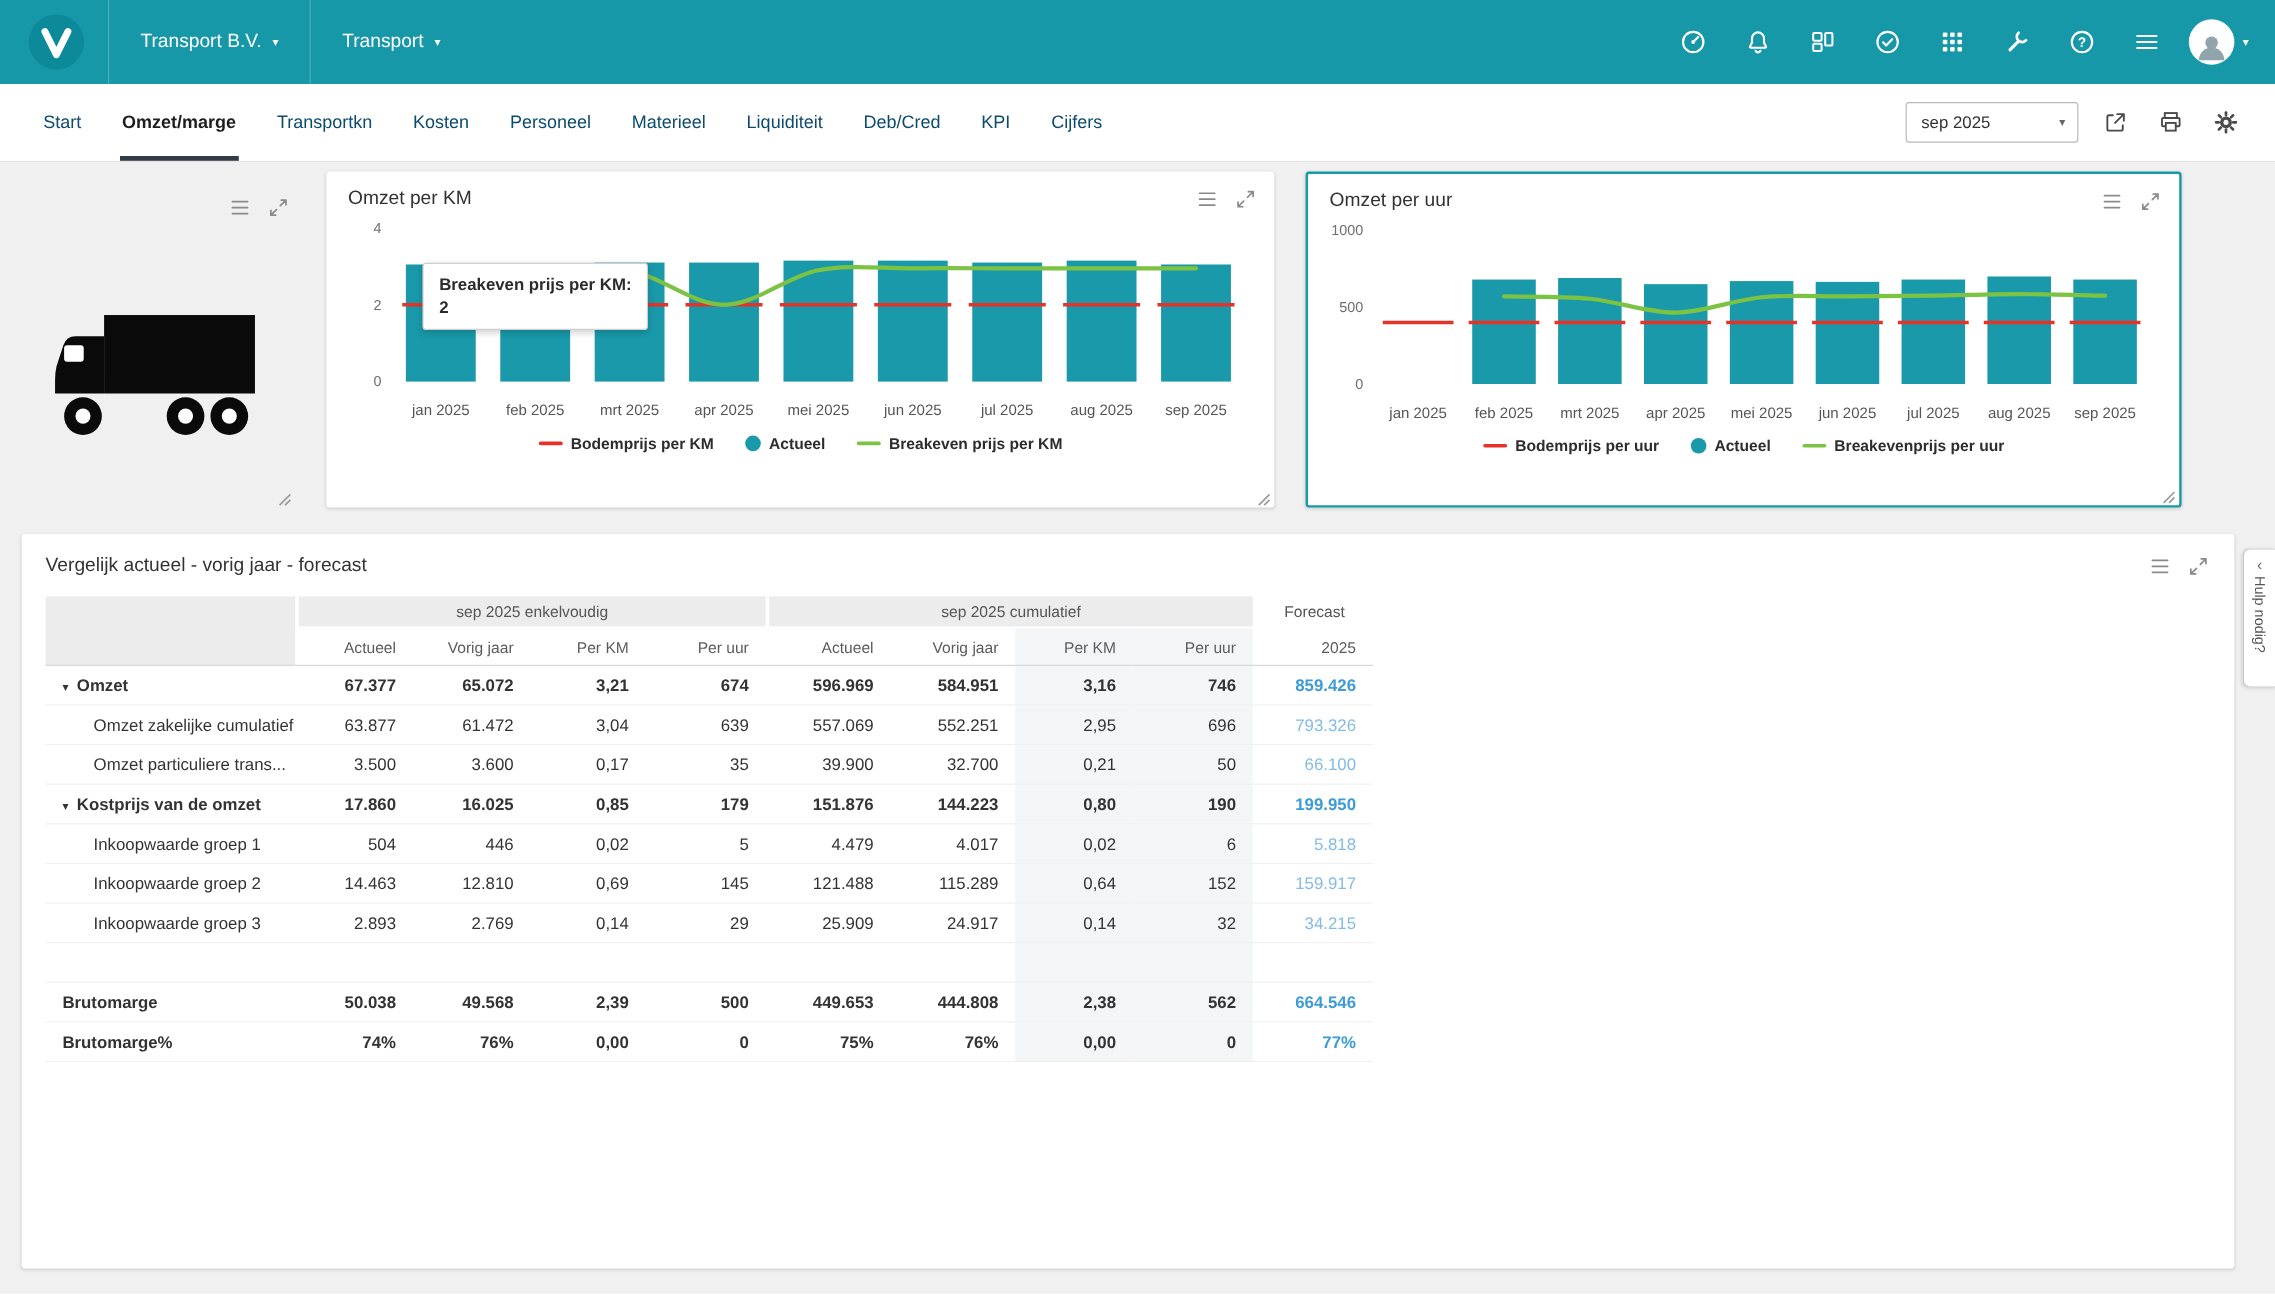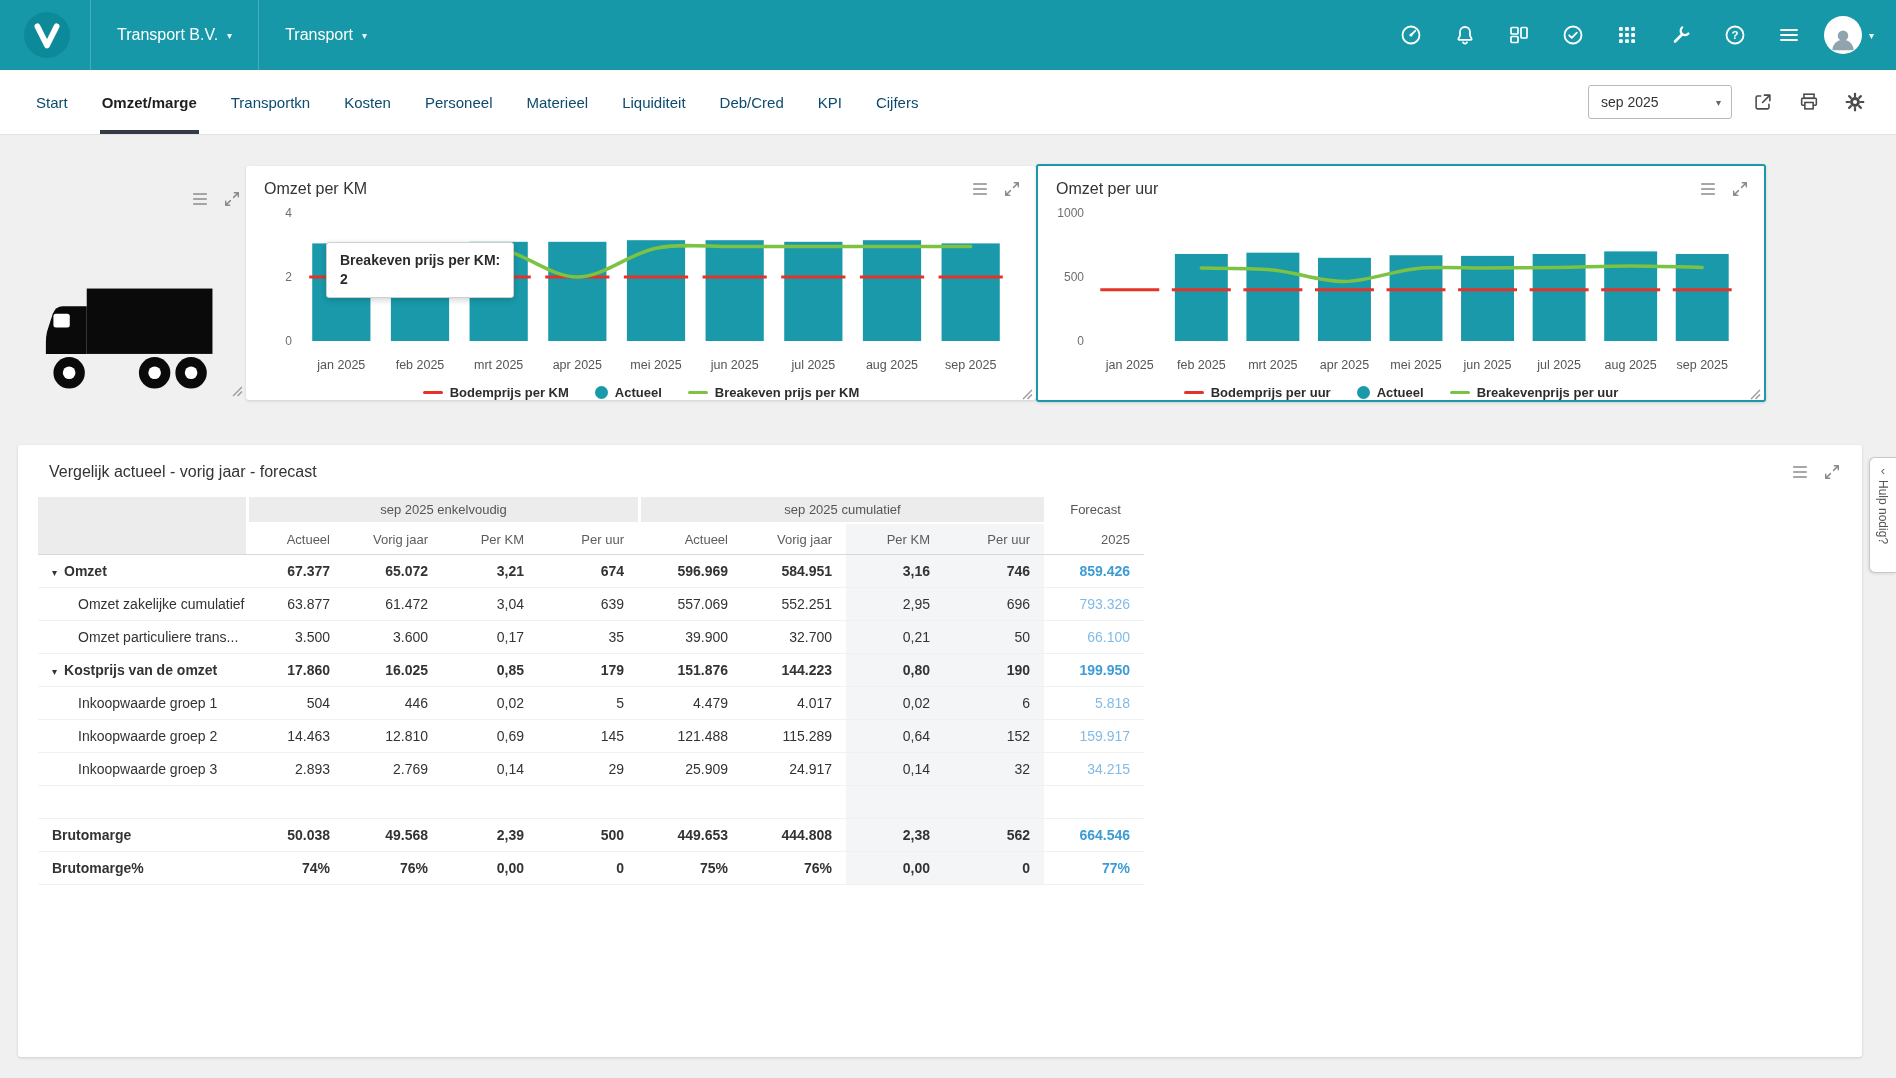--- a/index.html
+++ b/index.html
@@ -25,21 +25,21 @@
   .tab.active { font-weight:700; color:#1e1e1e; }
   .tab.active::after { content:""; position:absolute; left:-2px; right:-2px; bottom:0; height:4px; background:#333c46; }
   .tab-actions { margin-left:auto; display:flex; align-items:center; gap:16px; }
   .period-select { min-width:144px; height:34px; border:1px solid #b9b9b9; border-radius:3px; background:#fff; display:flex; align-items:center; justify-content:space-between; padding:0 10px 0 12px; font-size:14px; color:#333; cursor:pointer; }
   .period-caret { font-size:10px; color:#666; }
   .ticon { width:30px; height:30px; display:flex; align-items:center; justify-content:center; cursor:pointer; }
   .ticon svg { width:22px; height:22px; }
 
   
   .main { padding:8px 0 0 18px; }
-  .widgets-row { display:flex; height:280px;align-items:center; }
+  .widgets-row { display:flex; gap:26px; height:280px; }
   .card { background:#fff; border-radius:3px; box-shadow:0 1px 3px rgba(0,0,0,.14); position:relative; }
   .truck-widget { width:228px; position:relative; }
   .widget-icons { position:absolute; top:20px; right:4px; display:flex; gap:12px; }
   .wicon { width:20px; height:20px; cursor:pointer; display:flex; align-items:center; justify-content:center; }
   .wicon svg { width:18px; height:18px; }
   .truck-img { display:block; margin:112px auto 0; width:176px; }
 
   .chart-card1 { width:790px; }
   .chart-card2 { width:730px; border:2px solid #1A9AA8; }
   .card-head { display:flex; justify-content:space-between; align-items:center; padding:13px 14px 0 18px; }
@@ -51,21 +51,21 @@
   svg .xlab { font:12.5px "Liberation Sans",sans-serif; fill:#555; }
   .legend { display:flex; justify-content:center; align-items:center; gap:26px; margin-top:4px; }
   .legend-item { display:flex; align-items:center; gap:7px; font-size:13px; font-weight:700; color:#2d2d2d; cursor:pointer; }
   .lg-line { width:20px; height:3px; border-radius:2px; display:inline-block; }
   .lg-dot { width:13px; height:13px; border-radius:50%; display:inline-block; }
   .chart-tooltip { position:absolute; left:80px; top:76px; background:#fff; border:1px solid #cfcfcf; border-radius:3px; box-shadow:0 2px 6px rgba(0,0,0,.18); padding:8px 13px; font-size:14px; font-weight:600; color:#2b2b2b; line-height:1.35; z-index:5; }
   .resize-handle { position:absolute; right:3px; bottom:3px; width:11px; height:11px; cursor:nwse-resize; }
 
   
   .table-card { margin:22px 34px 0 0; min-height:612px; padding:17px 20px; }
-  .table-head { display:flex; justify-content:space-between; align-items:center;margin-left:11px; }
+  .table-head { display:flex; justify-content:space-between; align-items:center; }
   .table-title { font-size:16px; color:#333; }
   .cmp-table { border-collapse:separate; border-spacing:0; margin-top:15px; font-size:14px; color:#333; table-layout:fixed; }
   .cmp-table th { font-weight:400; }
   .lbl-head { background:#ececec; border-bottom:1px solid #d8d8d8; }
   .cmp-table th.group { background:#ececec; text-align:center; font-size:13px; color:#555; height:27px; border-left:3px solid #fff; border-bottom:2px solid #fff; }
   .cmp-table th.group.gf { background:transparent; border-bottom:2px solid transparent; }
   .cmp-table th.colhead { font-size:13px; color:#5c5c5c; text-align:right; padding:0 14px; height:31px; border-bottom:1px solid #d8d8d8; }
   .cmp-table tbody td { height:33px; border-bottom:1px solid #f1f1f1; }
   td.num { text-align:right; padding:0 14px; white-space:nowrap; }
   td.b, .b { font-weight:700; }

